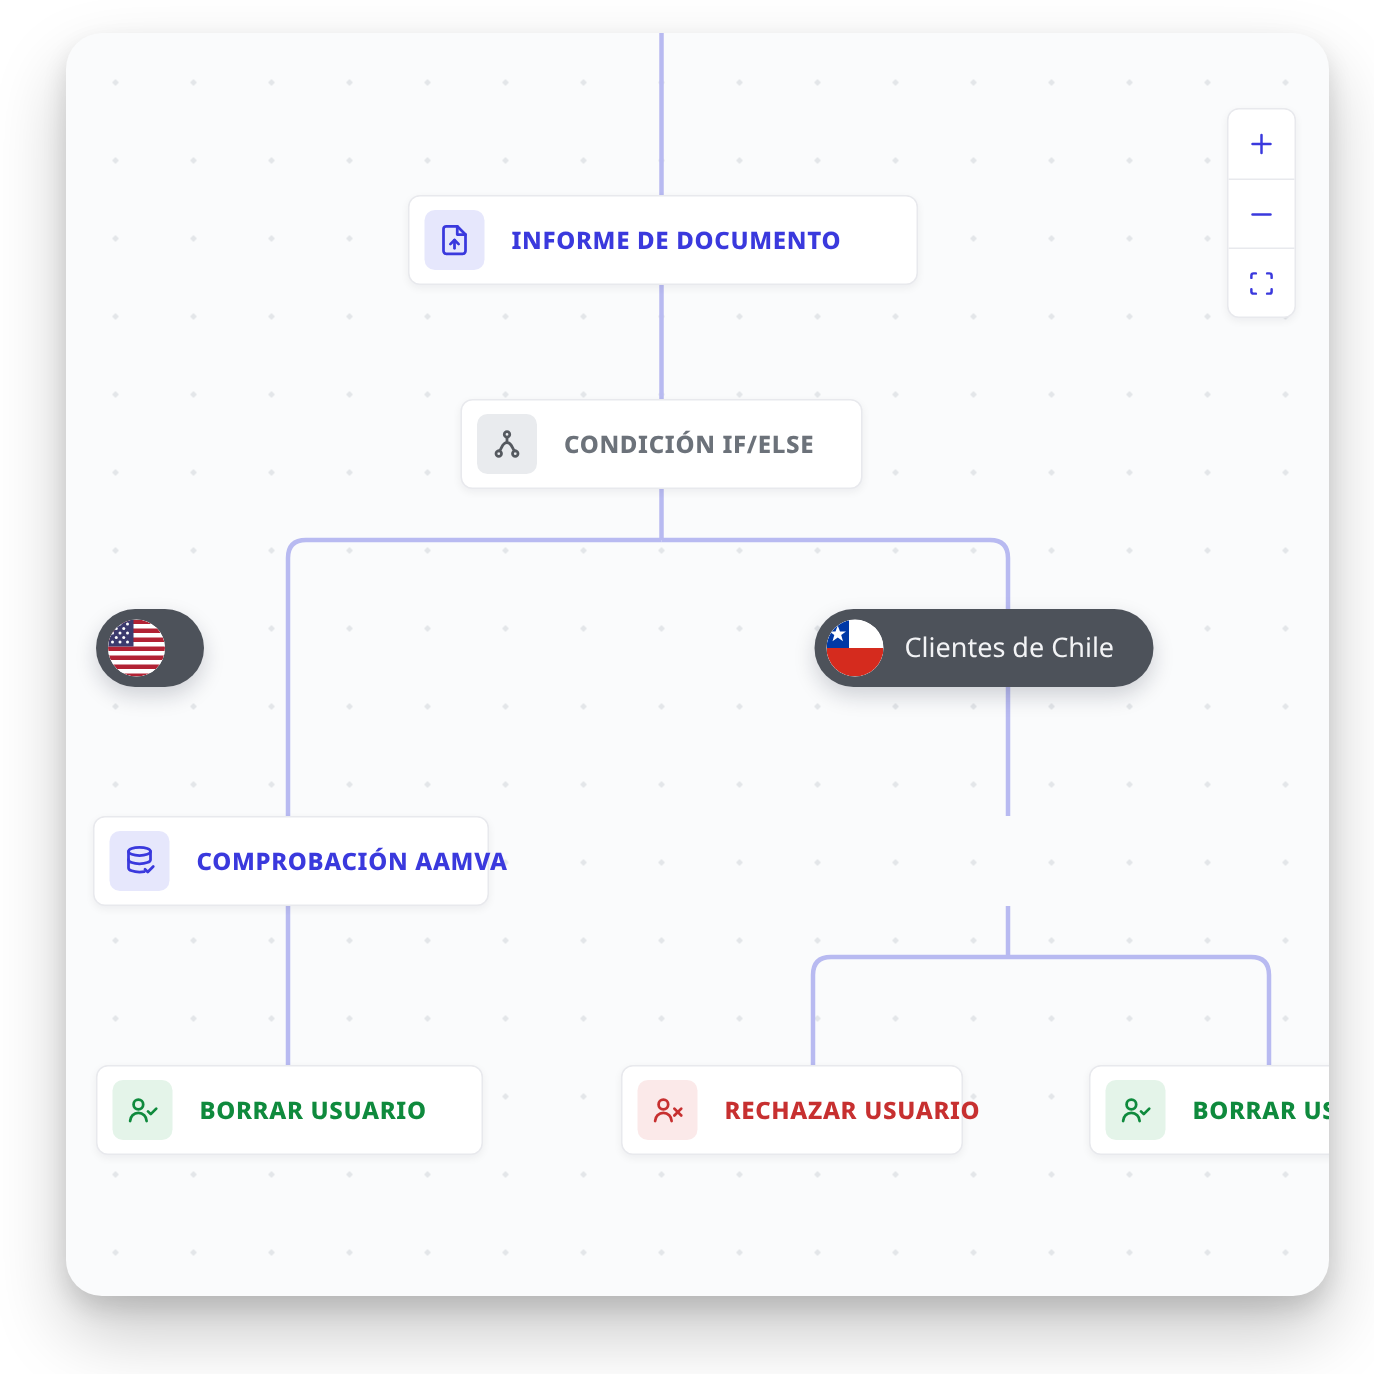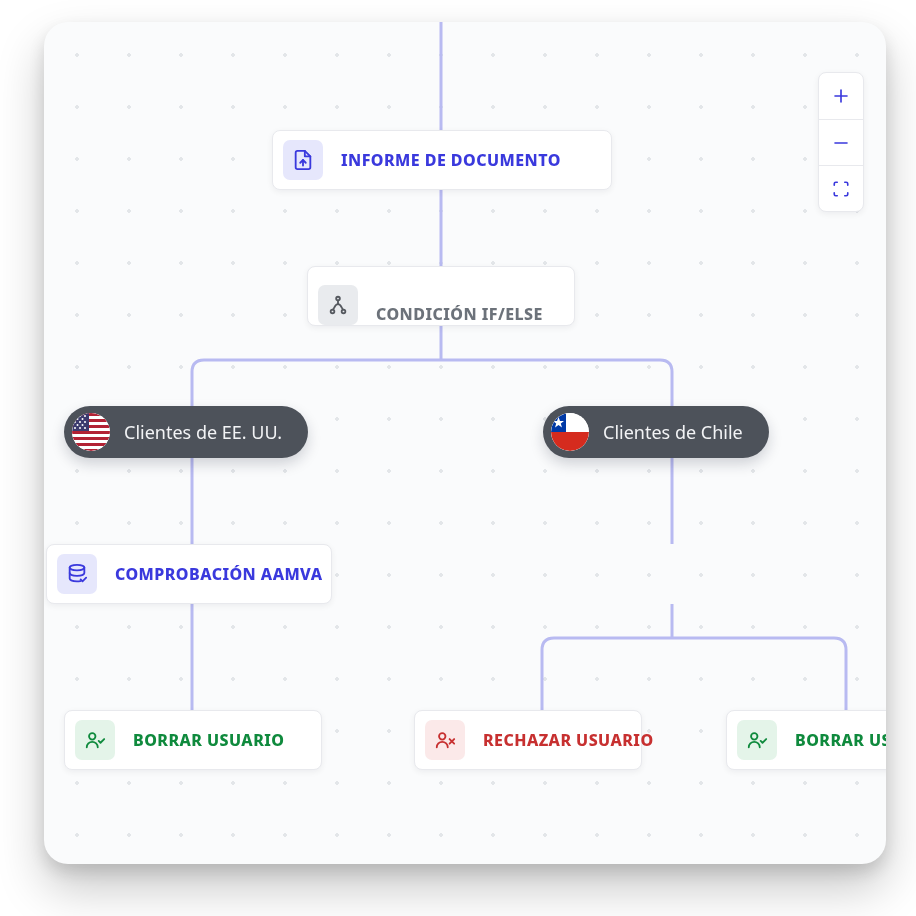--- a/index.html
+++ b/index.html
@@ -102,21 +102,21 @@
       <svg width="22" height="22" viewBox="0 0 24 24" fill="none" stroke="#3A39DD" stroke-width="2" stroke-linecap="round" stroke-linejoin="round">
           <path d="M14 2H6a2 2 0 0 0-2 2v16a2 2 0 0 0 2 2h12a2 2 0 0 0 2-2V8z"></path>
           <polyline points="14 2 14 8 20 8"></polyline>
           <line x1="12" y1="18" x2="12" y2="12"></line>
           <polyline points="9 15 12 12 15 15"></polyline>
         </svg>
     </div>
     <div class="label txt-blue">INFORME DE DOCUMENTO</div>
   </div>
 
-  <div class="node" style="left:263px;top:244px;width:268px;align-items:flex-end;">
+  <div class="node" style="left:263px;top:244px;width:268px;">
     <div class="icon-box ic-gray">
       <svg width="22" height="22" viewBox="0 0 24 24" fill="none" stroke="#55595F" stroke-width="2" stroke-linecap="round" stroke-linejoin="round">
           <circle cx="12" cy="5" r="2"></circle>
           <circle cx="6" cy="19" r="2"></circle>
           <circle cx="18" cy="19" r="2"></circle>
           <path d="M12 7v4"></path>
           <path d="M12 11c-4 0-4 6-6 6"></path>
           <path d="M12 11c4 0 4 6 6 6"></path>
         </svg>
     </div>
@@ -152,21 +152,20 @@
               <circle cx="13" cy="9" r="1"></circle>
               <circle cx="5.5" cy="12" r="1"></circle>
               <circle cx="10.5" cy="12" r="1"></circle>
               <circle cx="3" cy="15" r="1"></circle>
               <circle cx="8" cy="15" r="1"></circle>
               <circle cx="13" cy="15" r="1"></circle>
             </g>
         </g>
       </svg>
     </div>
-    <div class="ptext">Clientes de EE. UU.</div>
   </div>
 
   <div class="pill" style="left:499px;top:384px;">
     <div class="flag">
       <svg width="38" height="38" viewBox="0 0 38 38">
         <defs>
             <clipPath id="cCL">
               <circle cx="19" cy="19" r="19"></circle>
             </clipPath>
           </defs>
@@ -174,21 +173,21 @@
           <rect width="38" height="19" fill="#fff"></rect>
           <rect y="19" width="38" height="19" fill="#D52B1E"></rect>
           <rect width="15" height="19" fill="#0039A6"></rect>
           <polygon fill="#fff" points="7.5,4 9,8 13,8 9.8,10.4 11,14.5 7.5,12 4,14.5 5.2,10.4 2,8 6,8"></polygon>
         </g>
       </svg>
     </div>
     <div class="ptext">Clientes de Chile</div>
   </div>
 
-  <div class="node" style="left:2px;top:522px;width:286px;">
+  <div class="node" style="left:18px;top:522px;width:264px;">
     <div class="icon-box ic-blue">
       <svg width="22" height="22" viewBox="0 0 24 24" fill="none" stroke="#3A39DD" stroke-width="2" stroke-linecap="round" stroke-linejoin="round">
           <ellipse cx="12" cy="5" rx="8" ry="3"></ellipse>
           <path d="M4 5v6c0 1.7 3.6 3 8 3s8-1.3 8-3V5"></path>
           <path d="M4 11v6c0 1.7 3.6 3 8 3 1.3 0 2.5-.1 3.6-.3"></path>
           <polyline points="16 18 18 20 22 16"></polyline>
         </svg>
     </div>
     <div class="label txt-blue">COMPROBACIÓN AAMVA</div>
   </div>

